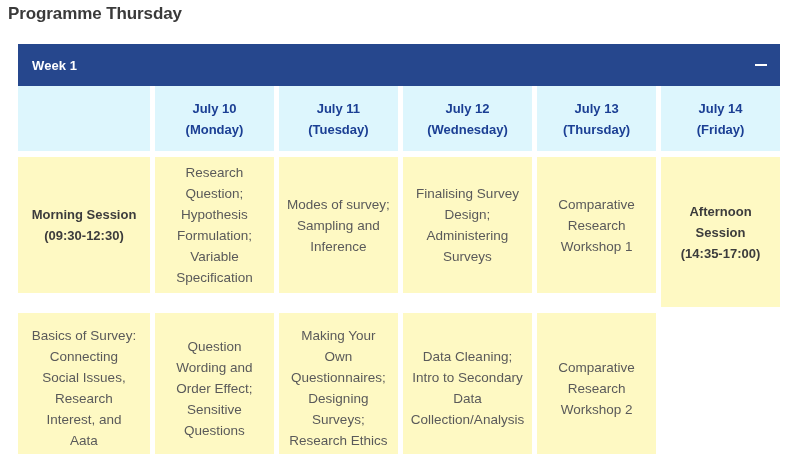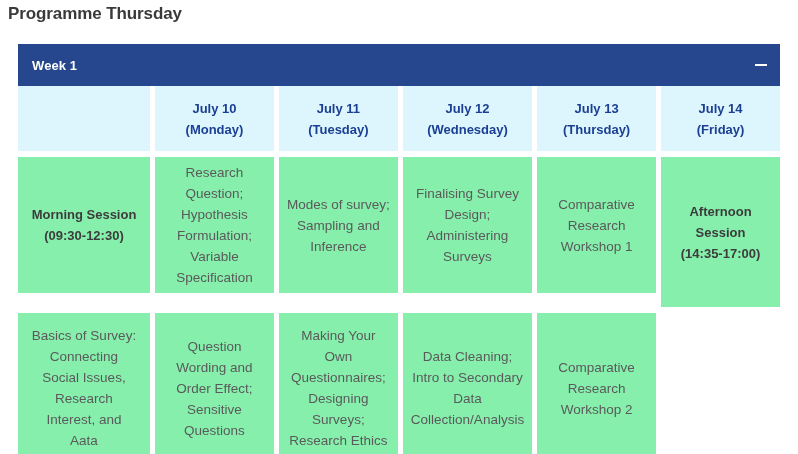--- a/index.html
+++ b/index.html
@@ -97,21 +97,21 @@
     color: #1b3f94;
     font-size: 13px;
     font-weight: bold;
     height: 65px;
   }
   .cell.head.blank {
     font-size: 0;
   }
 
   .cell.body {
-    background: #86efac;
+    background: #fef9c3;
     color: #5a5a5a;
     font-size: 13.5px;
     font-weight: normal;
   }
   .cell.body.rowlabel {
     color: #3c3c3c;
     font-weight: bold;
     font-size: 13px;
   }
 

